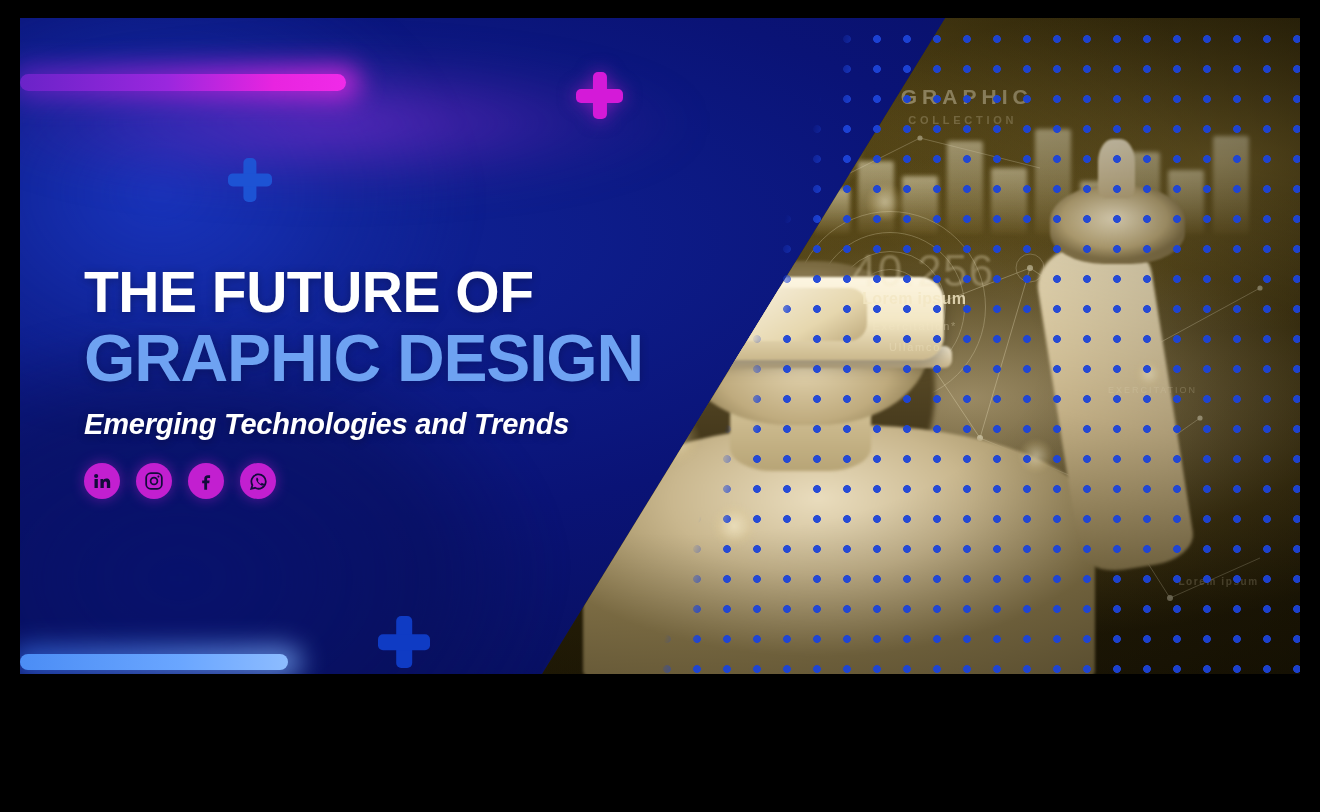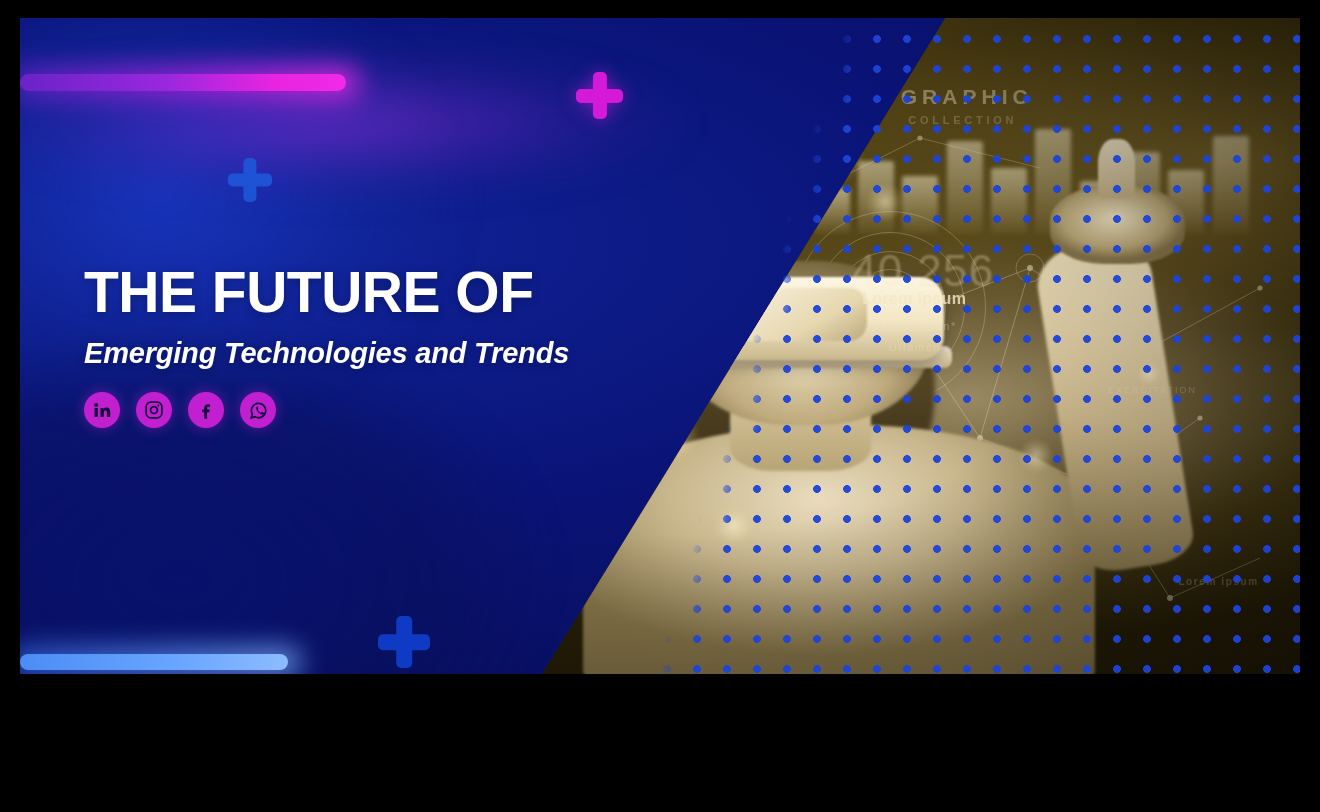--- a/index.html
+++ b/index.html
@@ -392,20 +392,21 @@
       <div class="ph-text ph-lorem2">Lorem ipsum</div>
       <div class="ph-text ph-side">EXERCITATION</div>
 
       <div class="photo-vignette"></div>
     </div>
 
     <div class="dot-band"></div>
 
     <div class="copy nosel">
       <div class="line1">THE FUTURE OF</div>
+      <div class="line2">GRAPHIC DESIGN</div>
       <div class="subtitle">Emerging Technologies and Trends</div>
 
       <div class="social">
         <div class="soc">
           <svg width="20" height="20" viewBox="0 0 24 24">
             <path fill="#120b3a" d="M4.98 3.5a2.5 2.5 0 1 1 0 5 2.5 2.5 0 0 1 0-5zM3 9.5h4v11H3v-11zm6.5 0h3.8v1.5h.06c.53-.95 1.82-1.95 3.74-1.95 4 0 4.74 2.5 4.74 5.76v5.69h-4v-5.05c0-1.2-.02-2.75-1.72-2.75-1.72 0-1.98 1.3-1.98 2.66v5.14h-4v-11z"></path>
           </svg>
         </div>
         <div class="soc">
           <svg width="20" height="20" viewBox="0 0 24 24">

